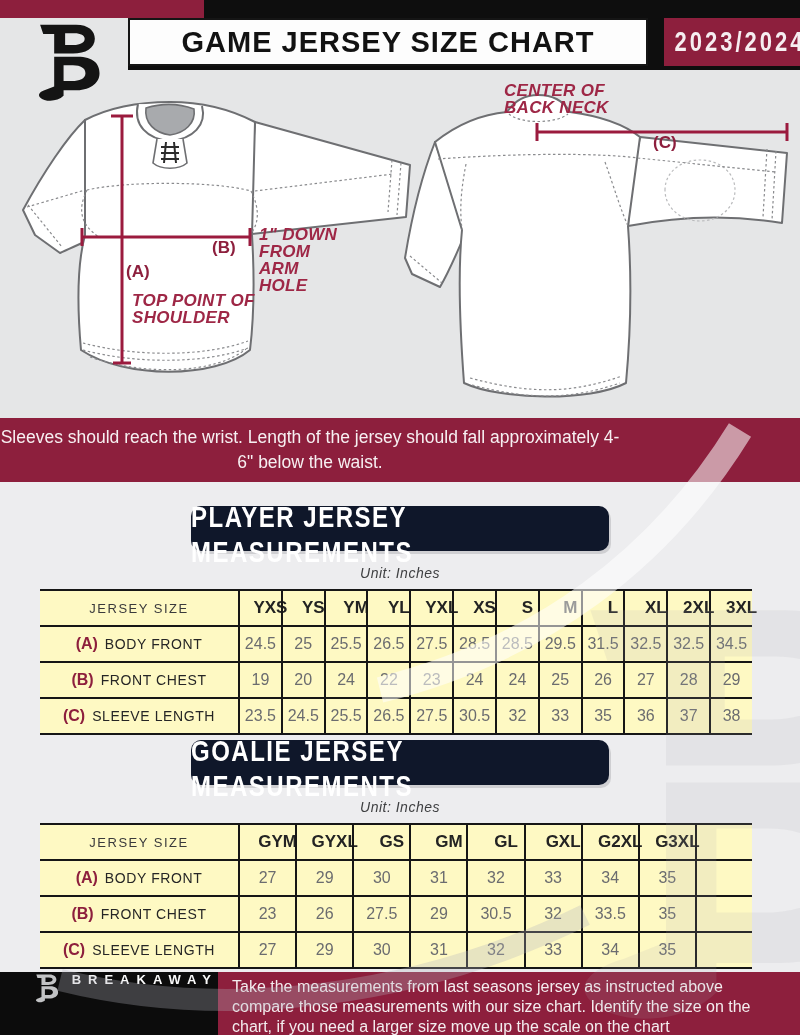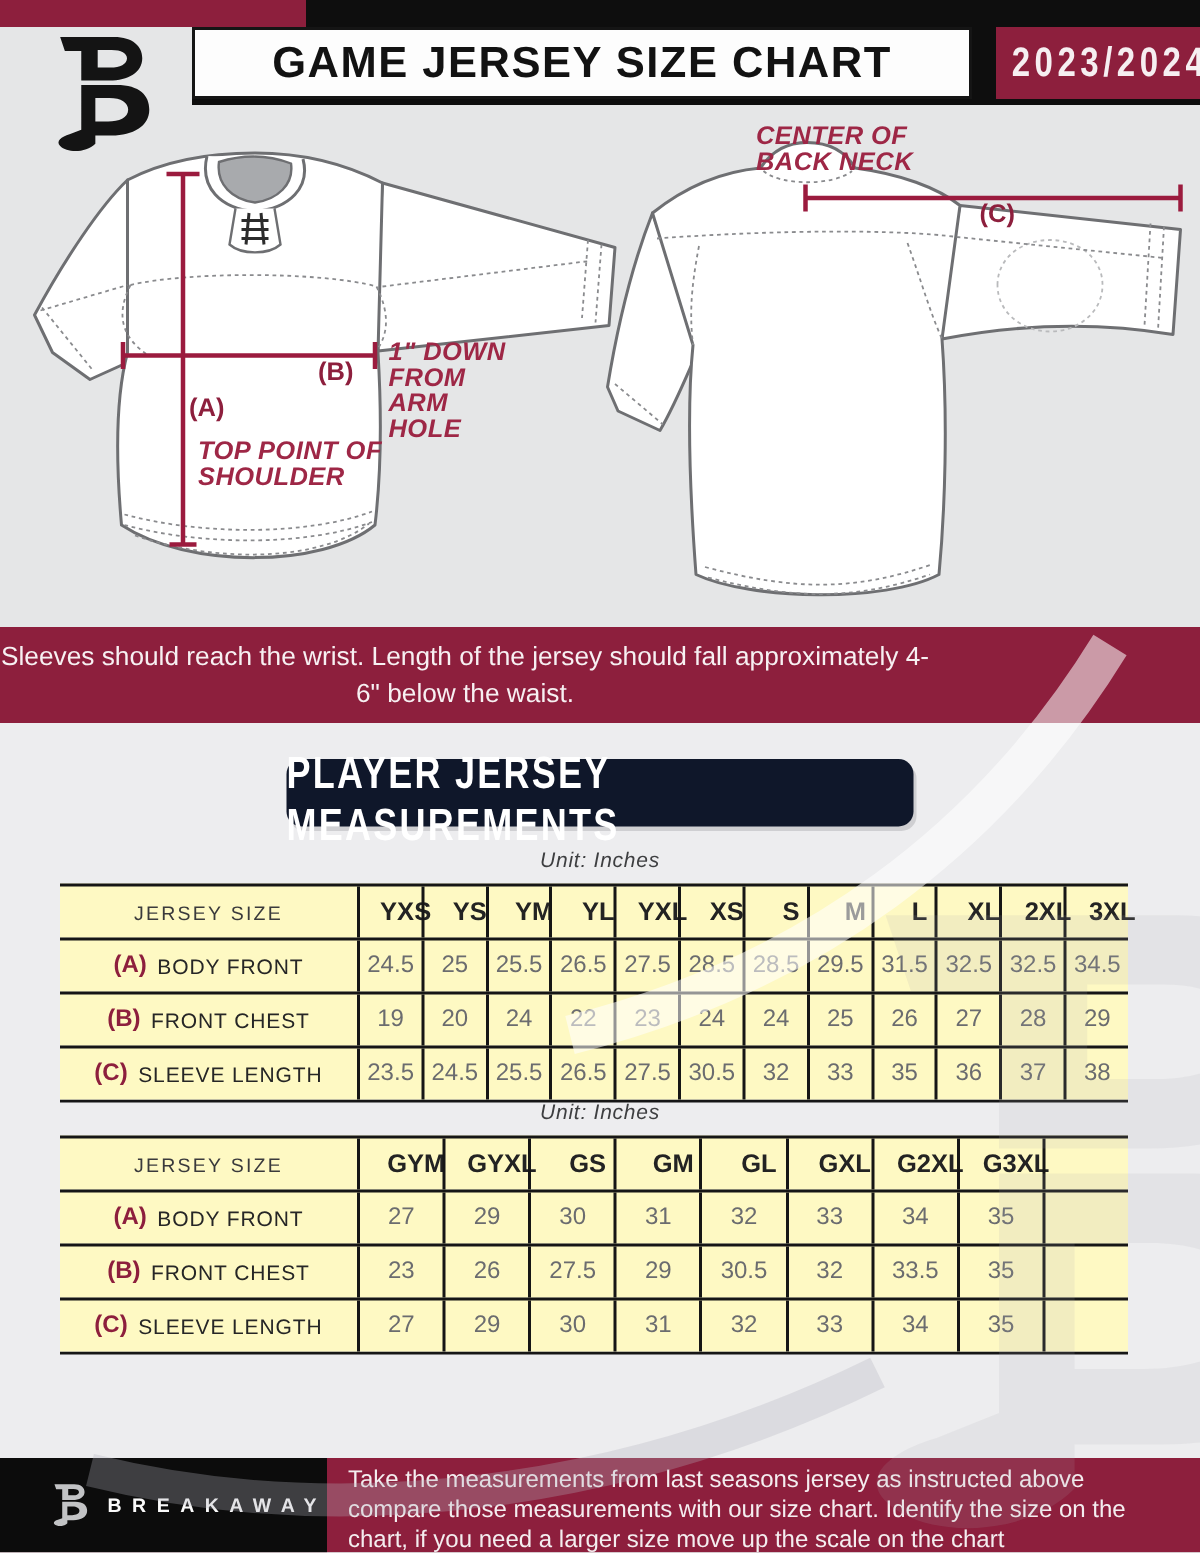--- a/index.html
+++ b/index.html
@@ -47,21 +47,21 @@
   .dcell{flex:1;border-left:2px solid #161616;min-width:0;}
   .hcell{font-weight:bold;font-size:17px;color:#232323;padding-left:20px;}
   .col-title{font-size:13px;font-weight:normal;letter-spacing:1.5px;color:#3a3a3c;}
   .value-cell{font-size:16px;color:#6b6c6f;}
   .rkey{color:#8d1f3d;font-weight:bold;font-size:16px;margin-right:7px;}
   .rlabel{font-size:14px;color:#262626;letter-spacing:.6px;}
 
   
   .footer{position:absolute;left:0;top:972px;width:800px;height:63px;background:#8d1f3d;}
   .footer-black{position:absolute;left:0;top:0;width:218px;height:63px;background:#0c0c0c;
-                display:flex;align-items:center;}
+                display:flex;align-items:flex-start;}
   .footer-logo{width:30px;height:33px;margin-left:30px;}
   .footer-brand{color:#fafafa;font-size:13px;font-weight:bold;letter-spacing:7px;margin-left:13px;}
   .footer-note{position:absolute;left:232px;top:5px;width:540px;color:#f4edef;
                font-size:16px;line-height:20px;}
 
   .wm{position:absolute;left:0;top:0;width:800px;height:1035px;z-index:6;pointer-events:none;}
   .content{position:relative;z-index:1;}
 </style>
 </head>
 <body>
@@ -249,20 +249,23 @@
             <div class="tcell dcell value-cell">33</div>
             <div class="tcell dcell value-cell">35</div>
             <div class="tcell dcell value-cell">36</div>
             <div class="tcell dcell value-cell">37</div>
             <div class="tcell dcell value-cell">38</div>
           </div>
         </div>
     </div>
 
     <div class="section sec-goalie">
+      <div class="titlebox">
+        <span>GOALIE JERSEY MEASUREMENTS</span>
+      </div>
       <div class="unit">Unit: Inches</div>
       <div class="size-table">
           <div class="trow">
             <div class="tcell label-cell col-title">JERSEY SIZE</div>
             <div class="tcell dcell hcell">GYM</div>
             <div class="tcell dcell hcell">GYXL</div>
             <div class="tcell dcell hcell">GS</div>
             <div class="tcell dcell hcell">GM</div>
             <div class="tcell dcell hcell">GL</div>
             <div class="tcell dcell hcell">GXL</div>

